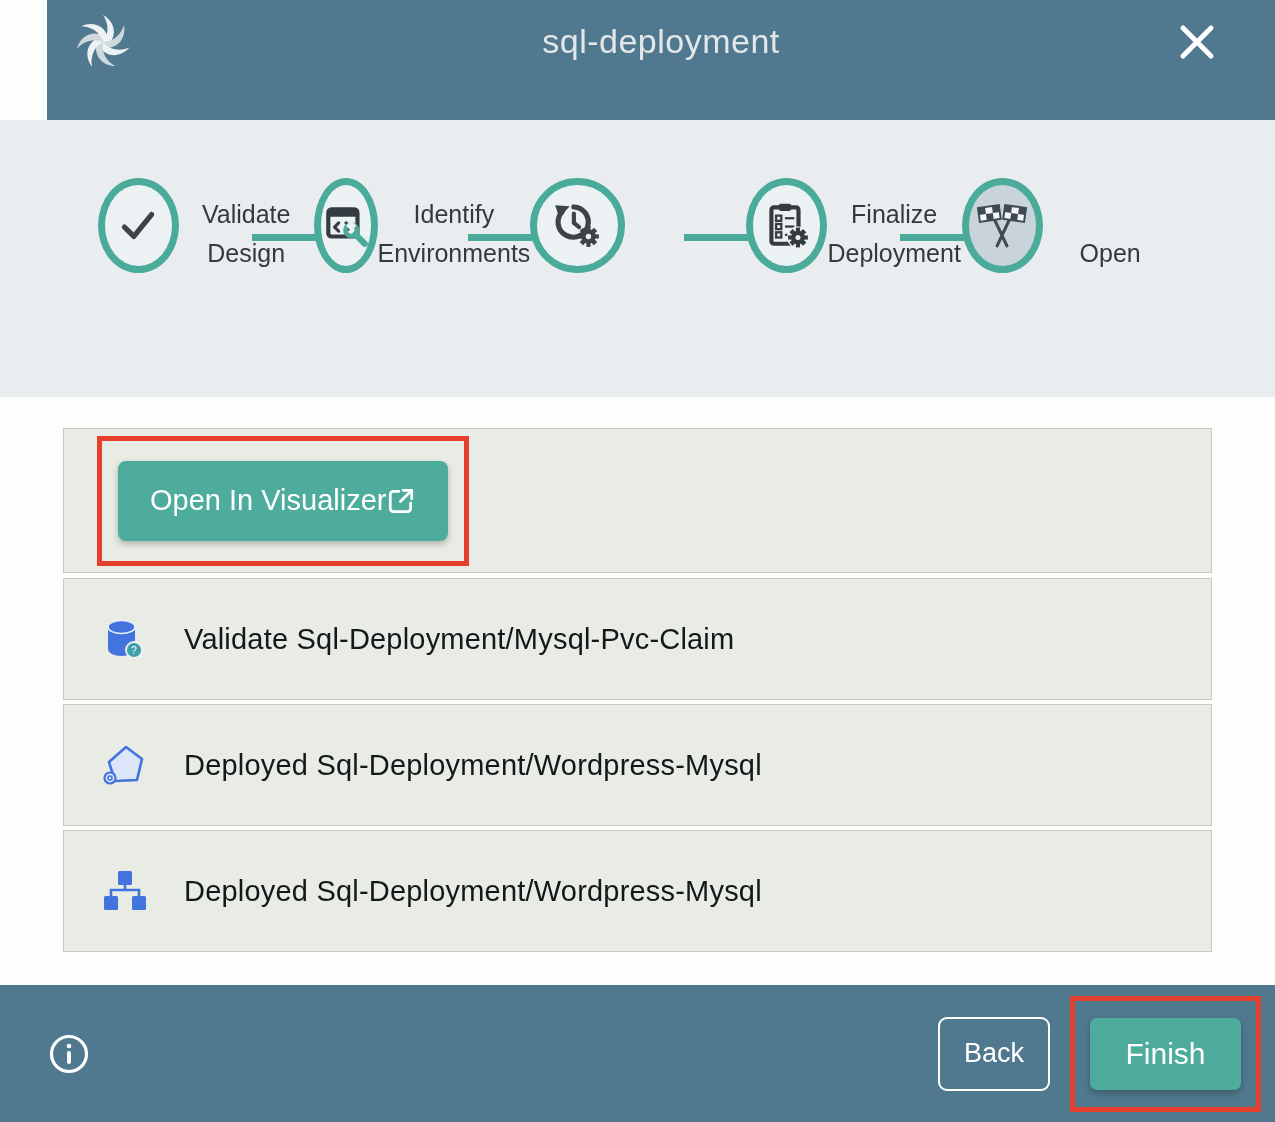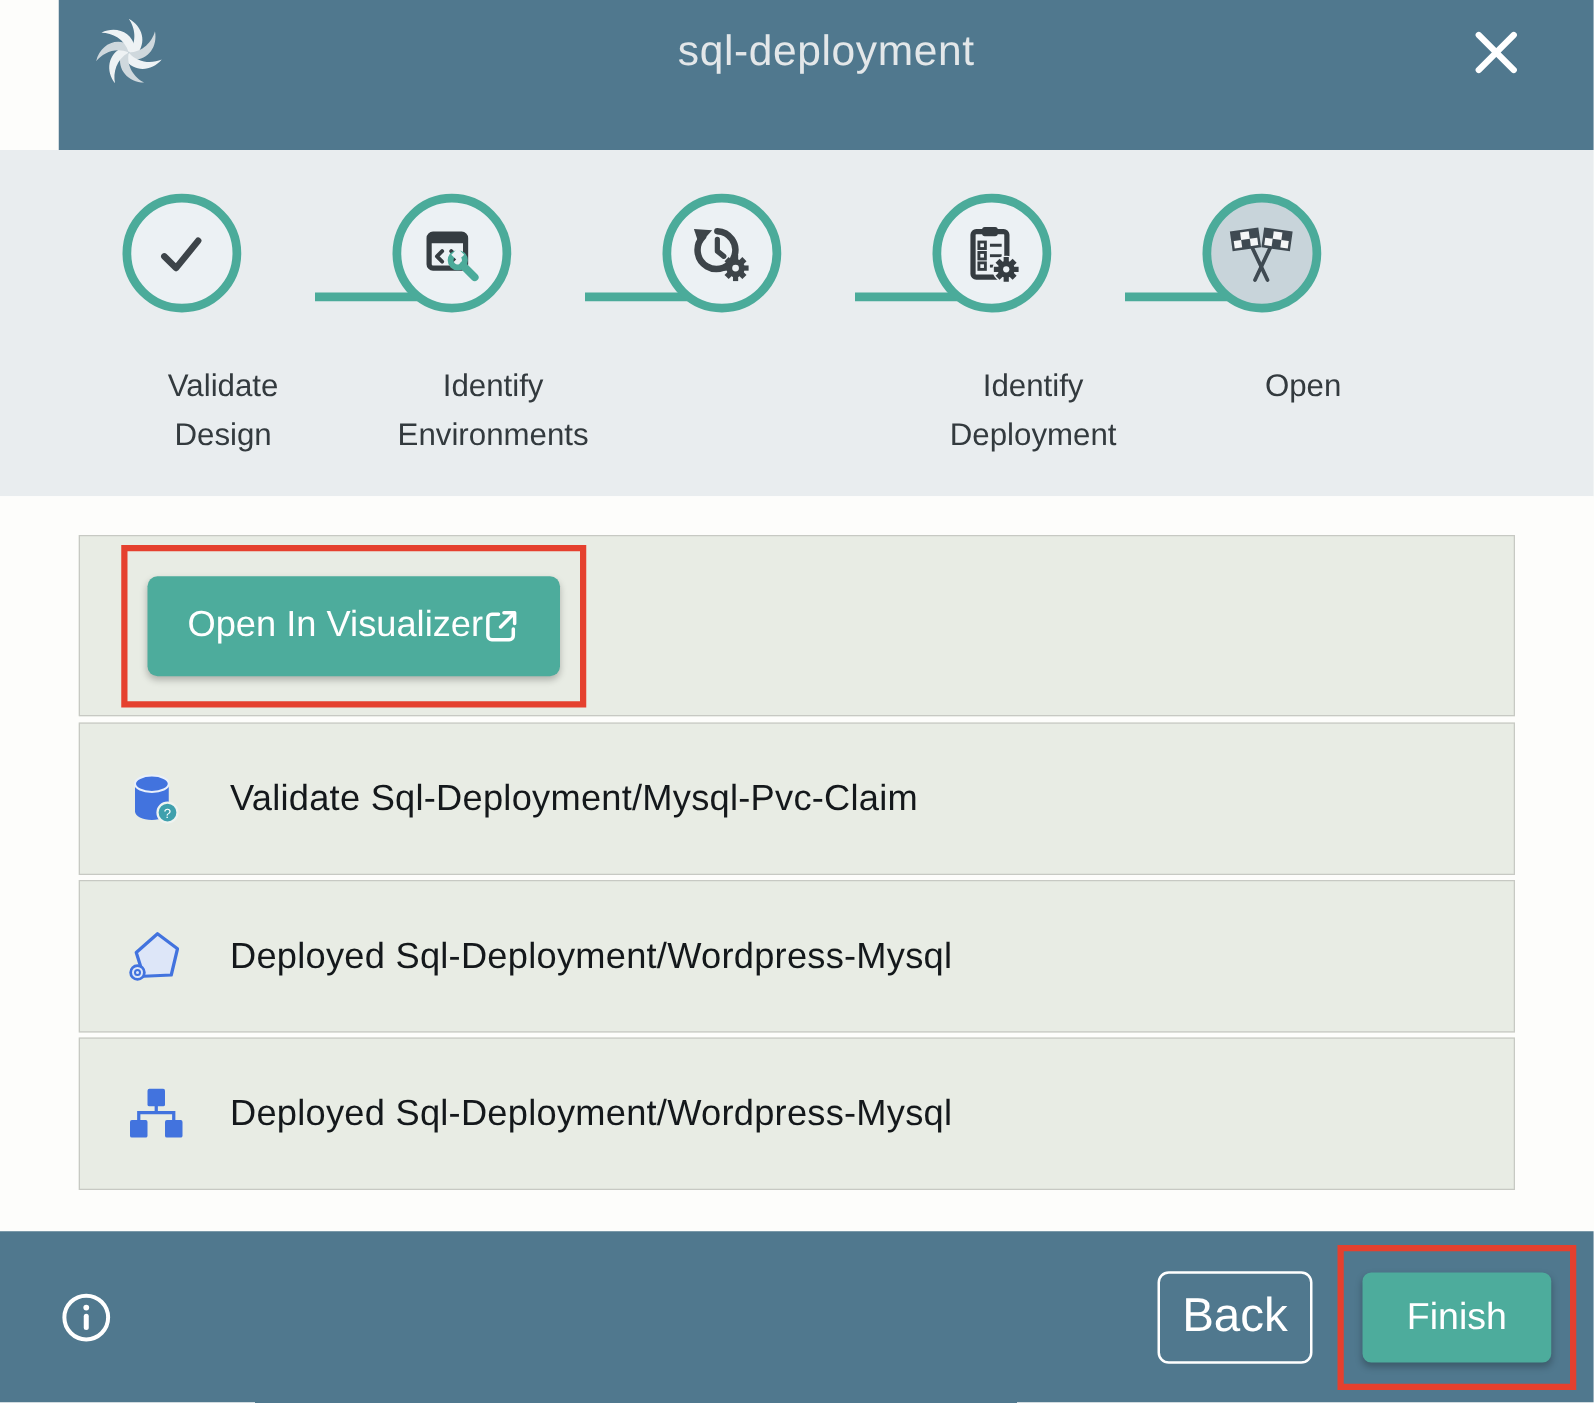--- a/index.html
+++ b/index.html
@@ -15,21 +15,21 @@
   .hdr-logo { position:absolute; left:26px; top:12px; width:60px; height:60px; }
   .hdr-title {
     width:100%; text-align:center; margin-top:22px;
     color:#e3e7e9; font-size:34px; letter-spacing:.5px;
   }
   .hdr-close { position:absolute; right:56px; top:20px; width:44px; height:44px; cursor:pointer; }
 
   
   .stepper-wrap { height:277px; background:#e9edef; padding-top:35px; }
   .stepper { display:flex; justify-content:center; }
-  .step { width:216px; position:relative; display:flex; flex-direction:column; align-items:flex-start; }
+  .step { width:216px; position:relative; display:flex; flex-direction:row; align-items:flex-end; }
   .step:not(:first-child)::before {
     content:""; position:absolute; top:79px; right:calc(50% + 46px);
     width:124px; height:7px; background:#4bab9a;
   }
   .step-circle {
     width:95px; height:95px; border-radius:50%; background:#ecf1f4;
     border:7px solid #4bab9a; display:flex; align-items:center; justify-content:center;
     position:relative; z-index:1;
   }
   .step.active .step-circle { background:#c8d4da; }
@@ -65,22 +65,22 @@
 
   
   .ftr {
     height:137px; background:#50788e; display:flex; align-items:center;
     padding:0 14px 0 48px; position:relative;
   }
   .info-btn { width:42px; height:42px; cursor:pointer; }
   .ftr-spacer { flex:1; }
   .btn-back {
     background:transparent; border:2px solid #fff; border-radius:9px;
-    color:#fff; font-family:"Liberation Sans", sans-serif; font-size:38px;
-    width:124px; height:74px; cursor:pointer; margin-right:20px;
+    color:#fff; font-family:"Liberation Sans", sans-serif; font-size:27px;
+    width:112px; height:74px; cursor:pointer; margin-right:20px;
   }
   .btn-finish { width:151px; height:72px; justify-content:center; border-radius:7px; font-size:30px; }
 </style>
 </head>
 <body>
 
 <div class="hdr">
   <svg class="hdr-logo" viewBox="0 0 60 60">
     <g transform="translate(30,30)">
       <g fill="#eef2f4">
@@ -175,21 +175,21 @@
                 <rect x="40" y="34" width="5" height="4"></rect>
               <rect x="28.2" y="28.7" width="4.4" height="4.4" transform="rotate(45 30.4 30.9)"></rect>
               <rect x="38.2" y="28.7" width="4.4" height="4.4" transform="rotate(45 40.4 30.9)"></rect>
               <rect x="28.2" y="38.7" width="4.4" height="4.4" transform="rotate(45 30.4 40.9)"></rect>
               <rect x="38.2" y="38.7" width="4.4" height="4.4" transform="rotate(45 40.4 40.9)"></rect>
             </g>
             <circle cx="35.5" cy="36" r="2.4" fill="#ecf1f4"></circle>
           </g>
         </svg>
       </div>
-      <div class="step-label">Identify Deployment</div>
+      <div class="step-label">Finalize Deployment</div>
     </div>
 
     <div class="step active">
       <div class="step-circle">
         <svg class="step-icon" width="54" height="54" viewBox="0 0 54 54">
           <g stroke="#3f4a52" stroke-width="3" stroke-linecap="round">
             <line x1="15" y1="12" x2="32" y2="48"></line>
             <line x1="39" y1="12" x2="22" y2="48"></line>
           </g>
           <g transform="translate(3,10) rotate(-8)">

